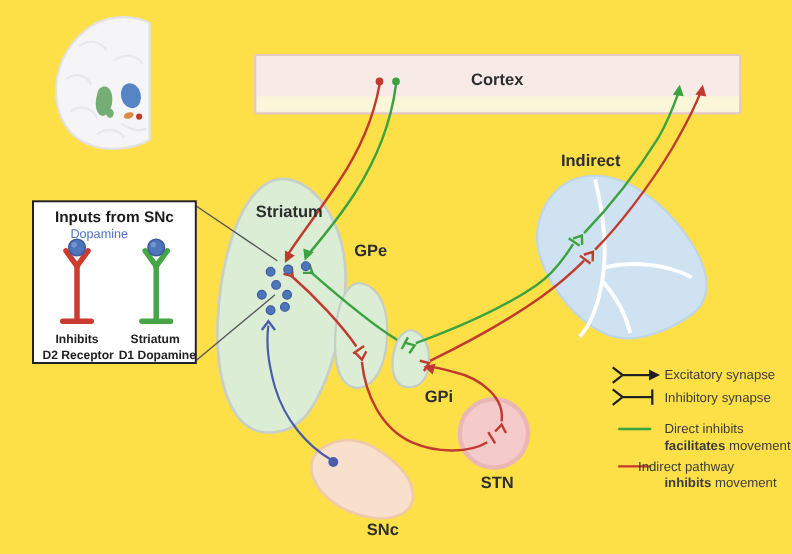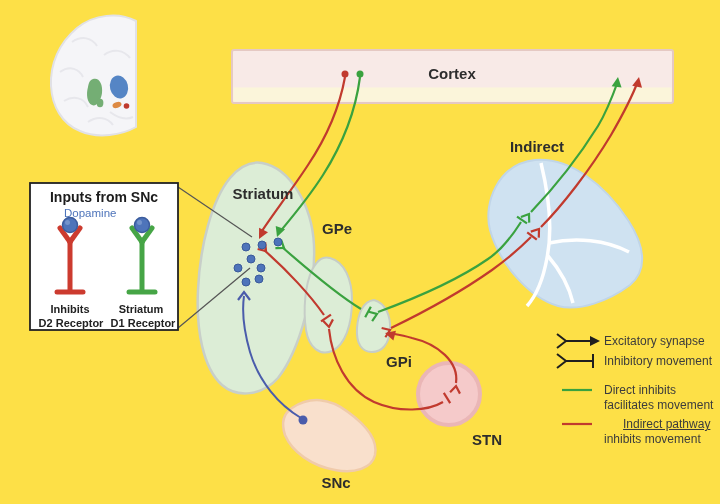--- a/index.html
+++ b/index.html
@@ -5,21 +5,21 @@
   html,body{margin:0;padding:0;background:#ffffff;}
   #stage{position:relative;width:720px;height:504px;background:#fde047;overflow:hidden;
          font-family:"Liberation Sans",sans-serif;}
   #art{position:absolute;left:0;top:0;z-index:1;}
   .txt{position:absolute;z-index:2;white-space:nowrap;color:#2d2d2d;}
   .region{font-weight:bold;font-size:15px;transform:translate(-50%,-50%);}
   .inset-title{font-weight:bold;font-size:14px;transform:translate(-50%,-50%);color:#1c1c1c;}
   .dopamine{font-size:11.5px;color:#4e74ba;transform:translate(0,-50%);}
   .rec-label{font-weight:bold;font-size:11px;transform:translate(-50%,-50%);color:#222;}
   .lg{font-size:12px;color:#3c3c3c;transform:translate(0,-50%);white-space:pre;}
-  .lg .b{font-weight:normal;}
+  .lg .b{font-weight:bold;}
 </style>
 </head>
 <body>
 
 <div id="stage">
 
 <svg id="art" width="720" height="504" viewBox="0 0 720 504">
 
   <g>
     <path d="M 136,21 C 119,12 94,14 77,28 C 59,43 50,64 51,86 C 52,106 62,124 80,131 C 98,139 122,135 136,127 Z" fill="#f5f5f8" stroke="#e1e1e6" stroke-width="2"></path>
@@ -143,31 +143,31 @@
     </g>
     <line x1="562" y1="390" x2="592" y2="390" stroke="#3aa23f" stroke-width="2.2"></line>
     <line x1="562" y1="424" x2="592" y2="424" stroke="#c13a2e" stroke-width="2.2"></line>
   </g>
 </svg>
 
 <div class="txt region" style="left:452px;top:73px;">Cortex</div>
 <div class="txt region" style="left:263px;top:147px;margin-top:46px;">Striatum</div>
 <div class="txt region" style="left:337px;top:228px;">GPe</div>
 <div class="txt region" style="left:371px;top:361px;margin-left:28px;">GPi</div>
-<div class="txt region" style="left:452px;top:439px;margin-left:35px;">STN</div>
-<div class="txt region" style="left:336px;top:482px;">SNc</div>
+<div class="txt region" style="left:452px;top:439px;">STN</div>
+<div class="txt region" style="left:348px;top:482px;">SNc</div>
 <div class="txt region" style="left:537px;top:146px;">Indirect</div>
 
 <div class="txt inset-title" style="left:104px;top:197px;">Inputs from SNc</div>
 <div class="txt dopamine" style="left:64px;top:213px;">Dopamine</div>
 <div class="txt rec-label" style="left:70px;top:309px;">Inhibits</div>
 <div class="txt rec-label" style="left:71px;top:323px;">D2 Receptor</div>
 <div class="txt rec-label" style="left:141px;top:309px;">Striatum</div>
-<div class="txt rec-label" style="left:143px;top:323px;">D1 Receptor</div>
+<div class="txt rec-label" style="left:143px;top:323px;">D1 Dopamine</div>
 
 <div class="txt lg" style="left:604px;top:341px;">Excitatory synapse</div>
-<div class="txt lg" style="left:604px;top:361px;">Inhibitory movement</div>
+<div class="txt lg" style="left:604px;top:361px;">Inhibitory synapse</div>
 <div class="txt lg" style="left:604px;top:390px;">Direct inhibits</div>
 <div class="txt lg" style="left:604px;top:405px;"><span class="b">facilitates</span><span> movement</span></div>
-<div class="txt lg" style="left:623px;top:424px;text-decoration:underline;">Indirect pathway</div>
+<div class="txt lg" style="left:580px;top:424px;">Indirect pathway</div>
 <div class="txt lg" style="left:604px;top:439px;text-align:center;"><span class="b">inhibits</span><span> movement</span></div>
 
 </div>
 
 </body></html>

